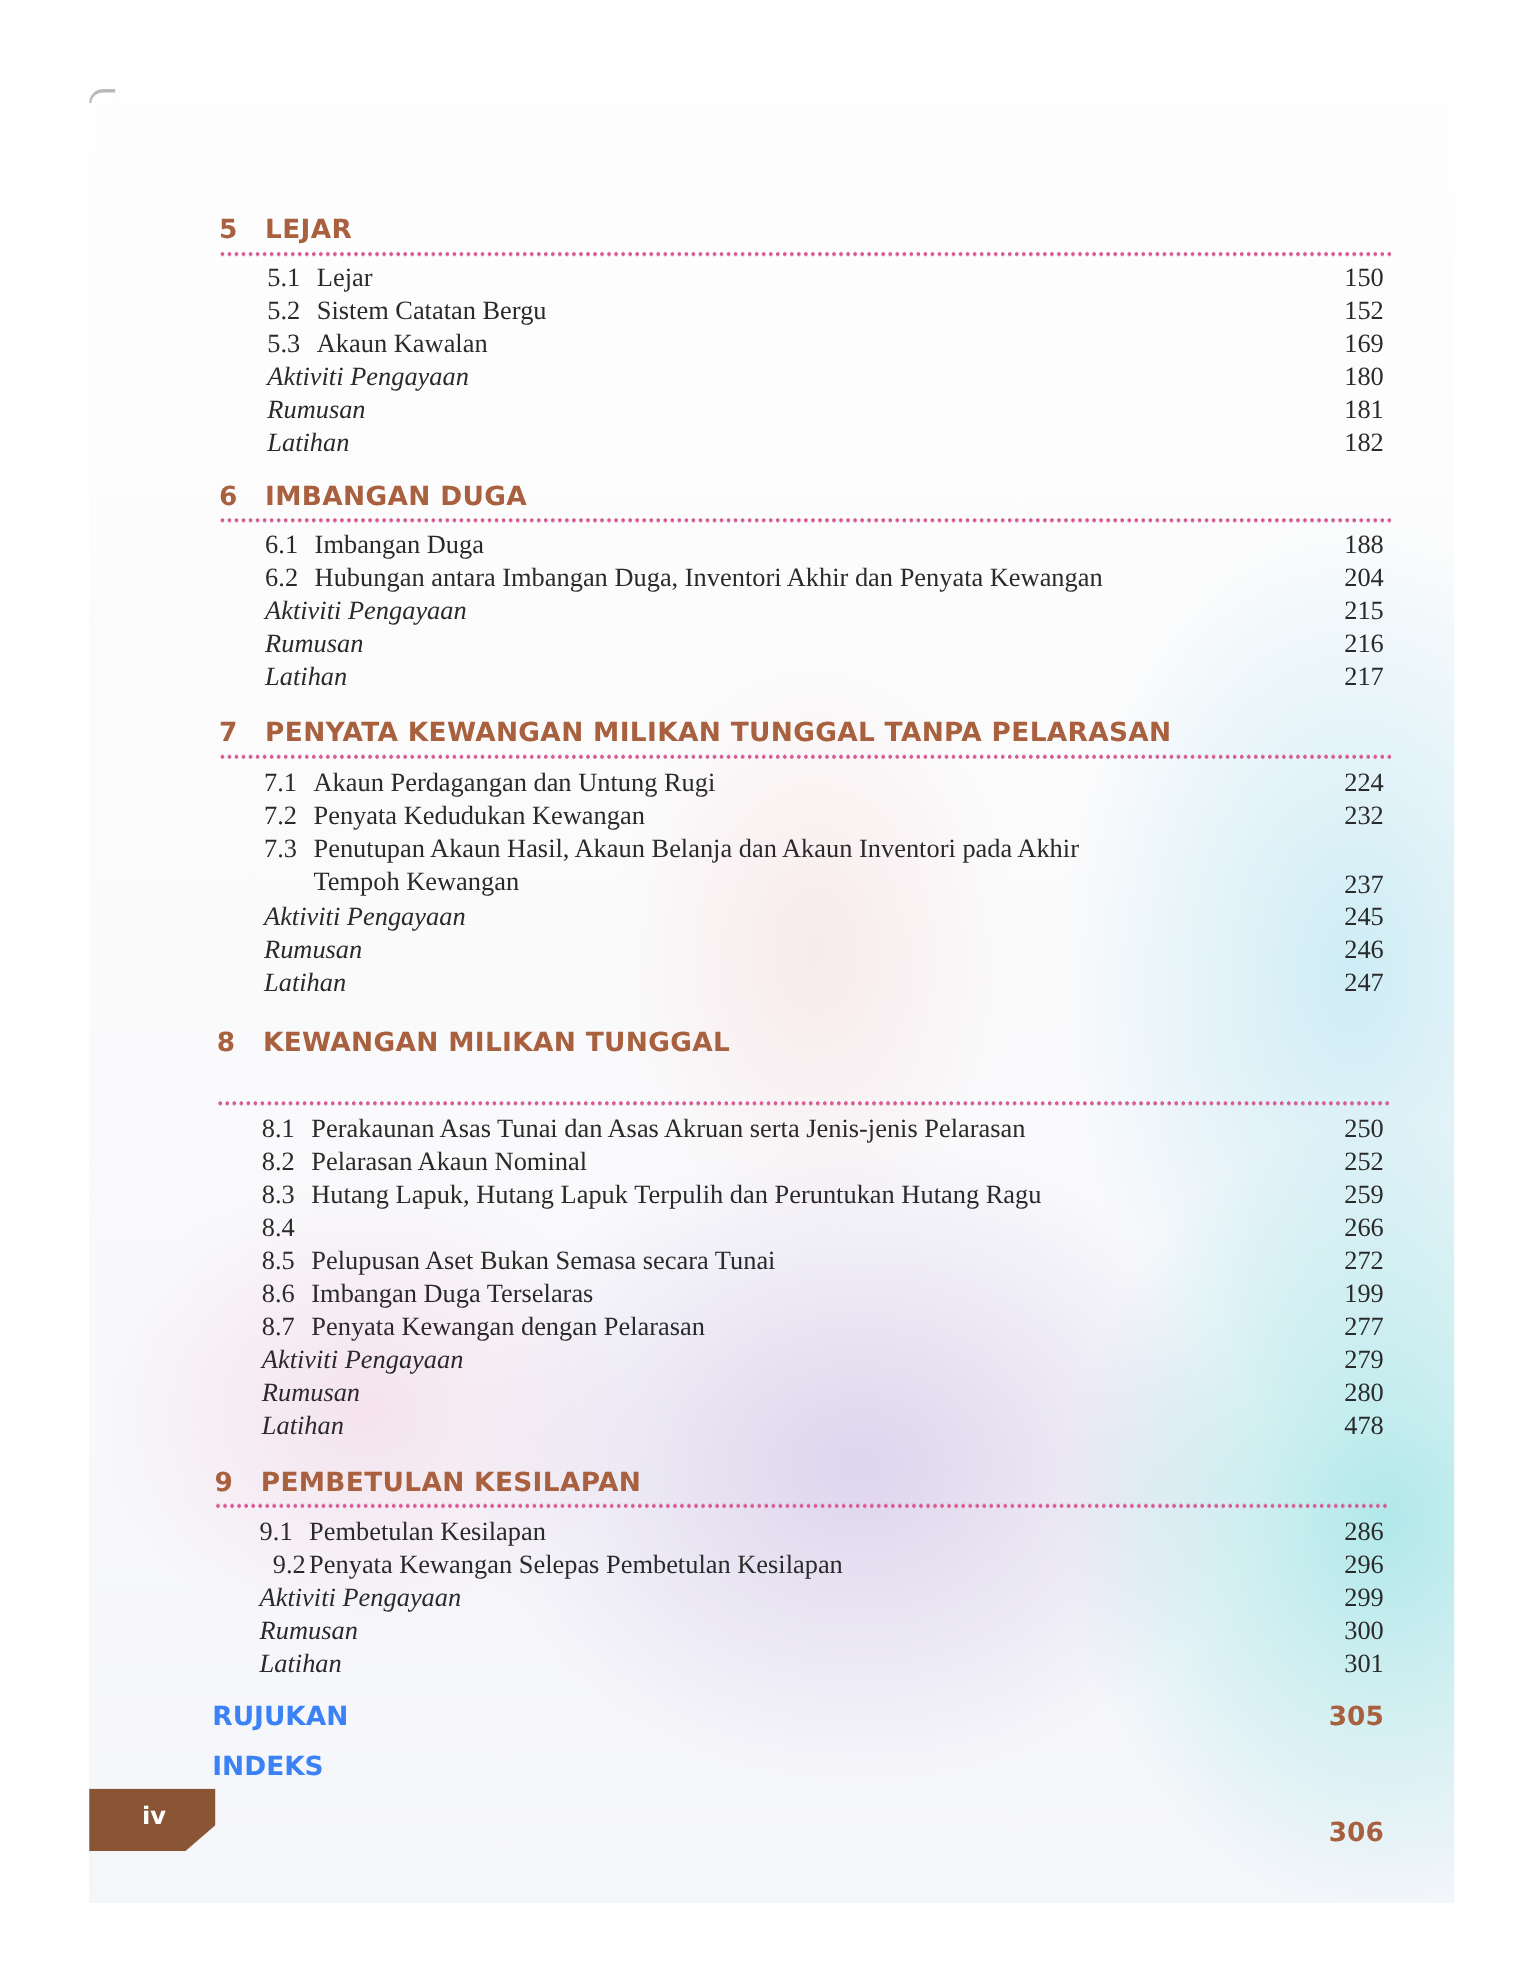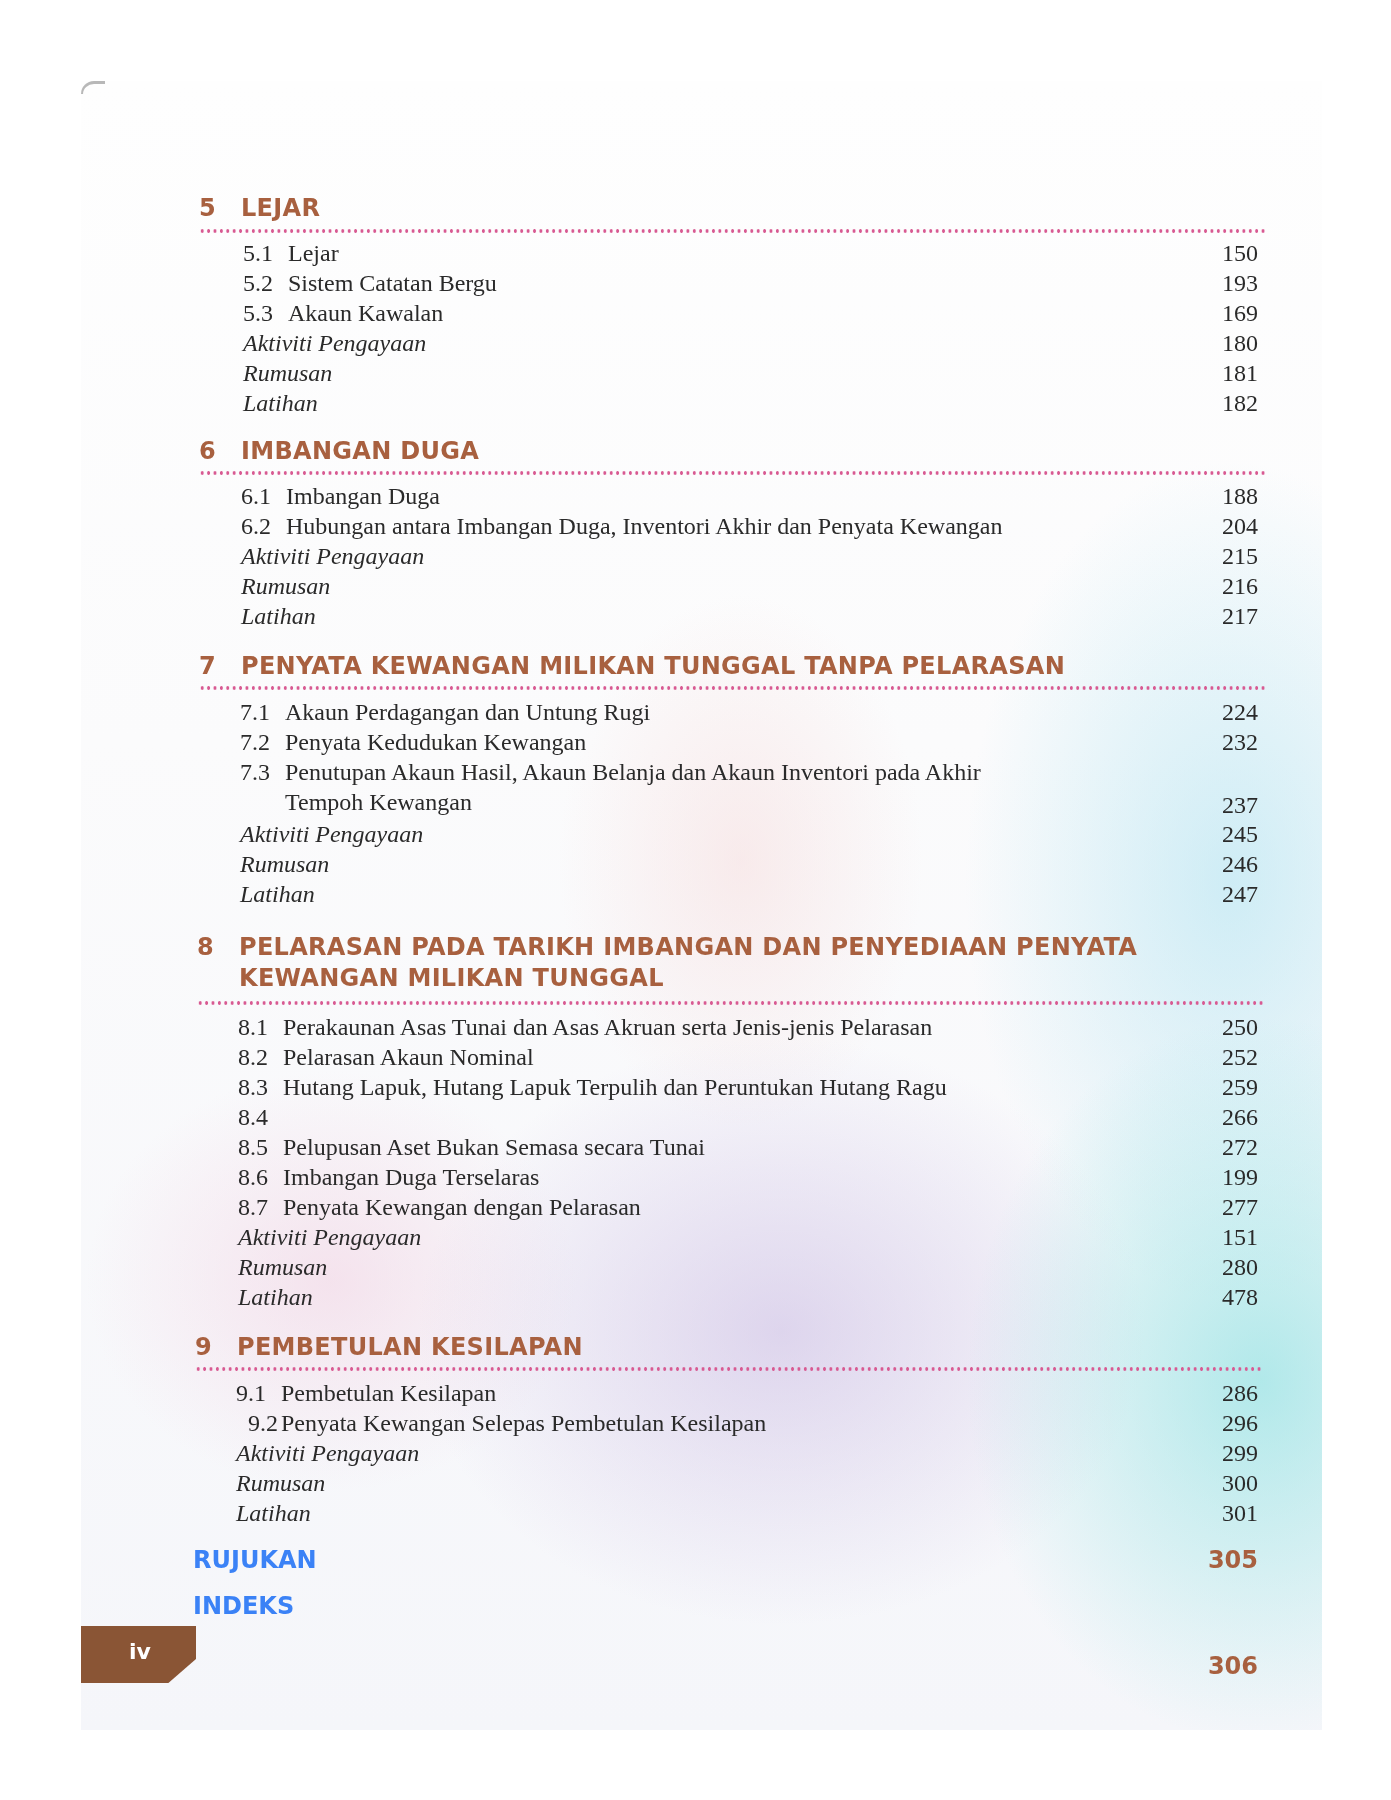--- a/index.html
+++ b/index.html
@@ -71,21 +71,21 @@
   <div class="dots" style="top:229px;"></div>
 
   <div class="entry" style="top:238px;">
     <span class="num" style="left:243px;">5.1</span>
     <span class="label" style="left:288px;">Lejar</span>
     <span class="page-no">150</span>
   </div>
   <div class="entry" style="top:268px;">
     <span class="num" style="left:243px;">5.2</span>
     <span class="label" style="left:288px;">Sistem Catatan Bergu</span>
-    <span class="page-no">193</span>
+    <span class="page-no">152</span>
   </div>
   <div class="entry" style="top:298px;">
     <span class="num" style="left:243px;">5.3</span>
     <span class="label" style="left:288px;">Akaun Kawalan</span>
     <span class="page-no">169</span>
   </div>
   <div class="entry italic" style="top:328px;">
     <span class="label" style="left:243px;">Aktiviti Pengayaan</span>
     <span class="page-no">180</span>
   </div>
@@ -160,21 +160,21 @@
     <span class="page-no">246</span>
   </div>
   <div class="entry italic" style="top:879px;">
     <span class="label" style="left:240px;">Latihan</span>
     <span class="page-no">247</span>
   </div>
 </div>
 
 <div>
   <div class="ch-head" style="top:932px; left:197px;">
-    <span class="ch-num">8</span><span class="ch-title"><span style="display:block;">PELARASAN PADA TARIKH IMBANGAN DAN PENYEDIAAN PENYATA</span><span style="display:block;">KEWANGAN MILIKAN TUNGGAL</span></span>
+    <span class="ch-num">8</span><span class="ch-title"><span style="display:block;">KEWANGAN MILIKAN TUNGGAL</span></span>
   </div>
   <div class="dots" style="top:1001px; left:197px;"></div>
 
   <div class="entry" style="top:1012px;">
     <span class="num" style="left:238px;">8.1</span>
     <span class="label" style="left:283px;">Perakaunan Asas Tunai dan Asas Akruan serta Jenis-jenis Pelarasan</span>
     <span class="page-no">250</span>
   </div>
   <div class="entry" style="top:1042px;">
     <span class="num" style="left:238px;">8.2</span>
@@ -200,21 +200,21 @@
     <span class="label" style="left:283px;">Imbangan Duga Terselaras</span>
     <span class="page-no">199</span>
   </div>
   <div class="entry" style="top:1192px;">
     <span class="num" style="left:238px;">8.7</span>
     <span class="label" style="left:283px;">Penyata Kewangan dengan Pelarasan</span>
     <span class="page-no">277</span>
   </div>
   <div class="entry italic" style="top:1222px;">
     <span class="label" style="left:238px;">Aktiviti Pengayaan</span>
-    <span class="page-no">151</span>
+    <span class="page-no">279</span>
   </div>
   <div class="entry italic" style="top:1252px;">
     <span class="label" style="left:238px;">Rumusan</span>
     <span class="page-no">280</span>
   </div>
   <div class="entry italic" style="top:1282px;">
     <span class="label" style="left:238px;">Latihan</span>
     <span class="page-no">478</span>
   </div>
 </div>

